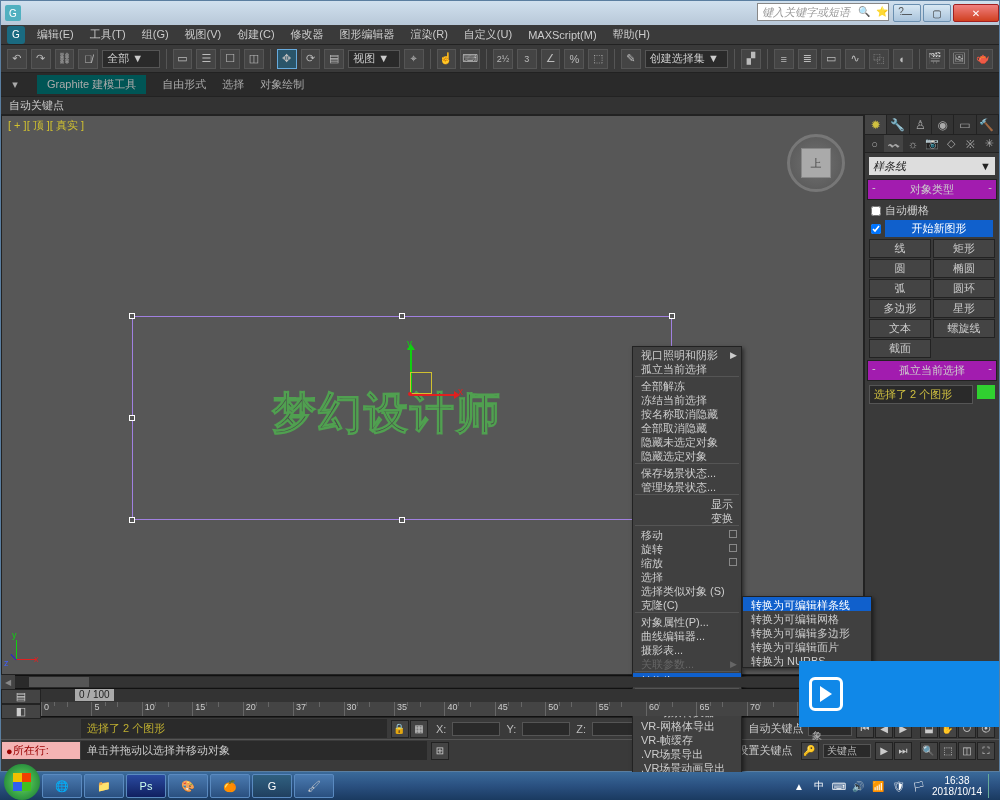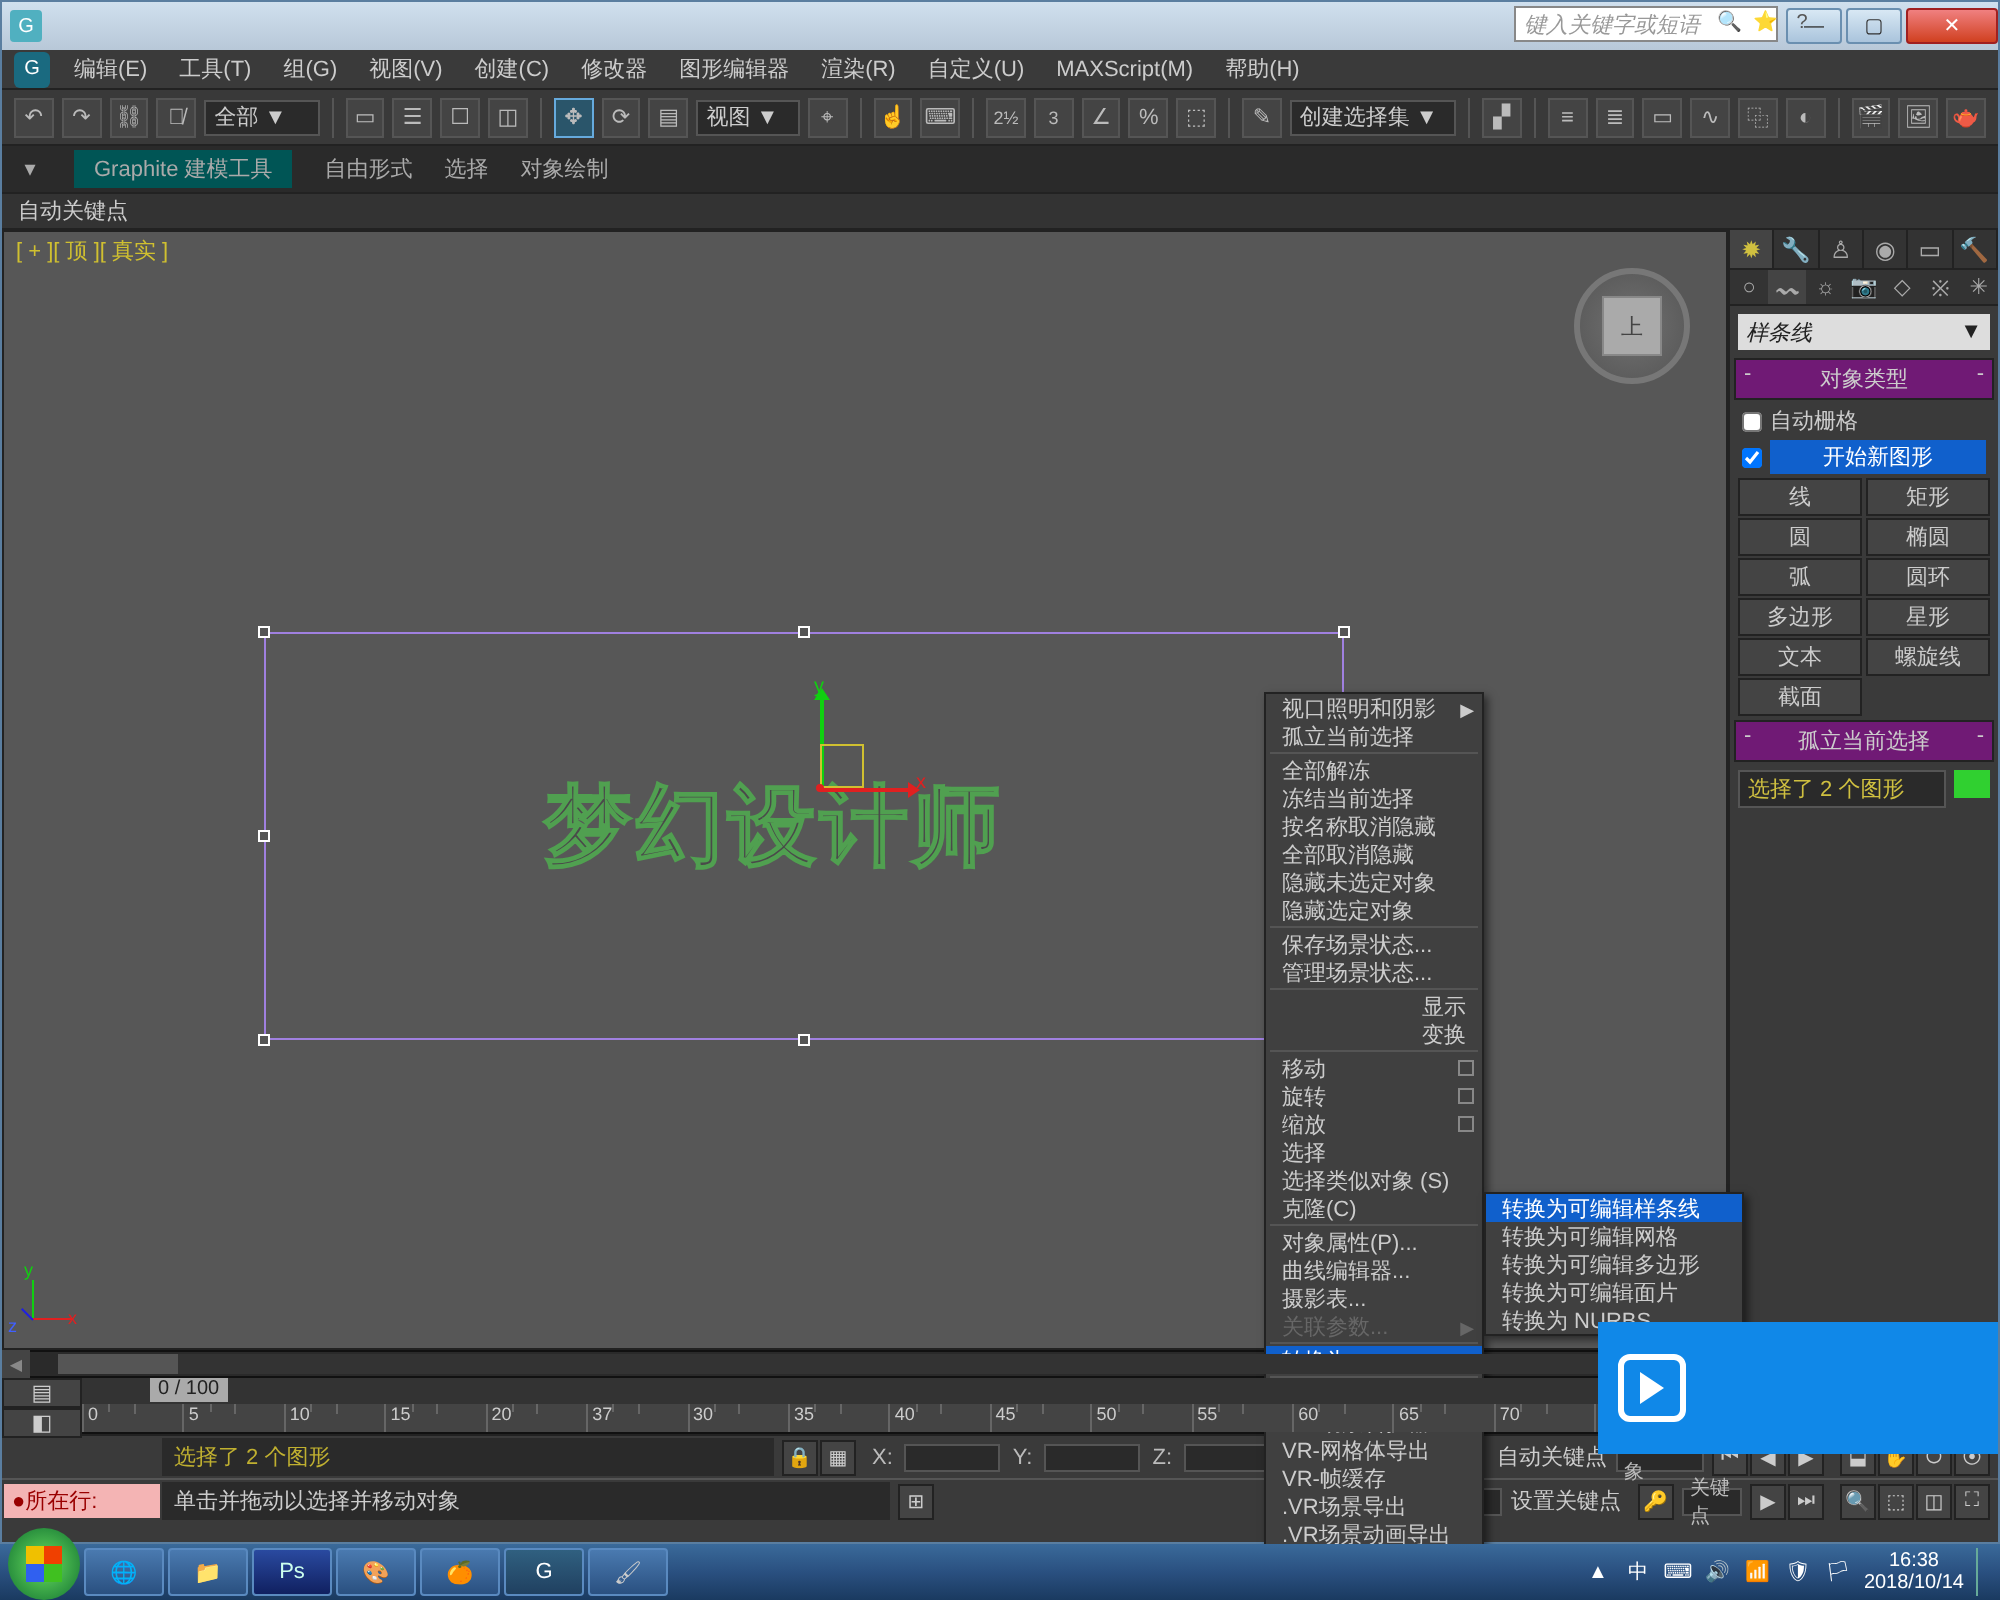--- a/index.html
+++ b/index.html
@@ -86,21 +86,21 @@
 
 
 .rpanel{ width:135px; background:#3a3a3a; border-left:1px solid #222; font-size:11px;}
 .rp-tabs{ display:flex; height:20px; background:#333; border-bottom:1px solid #222;}
 .rp-tabs span{ flex:1; display:flex;align-items:center;justify-content:center; color:#aaa; border-right:1px solid #222; font-size:12px;}
 .rp-tabs span.act{ background:#444; color:#d0c040;}
 .rp-tabs2{ display:flex; height:18px; background:#333; border-bottom:1px solid #222;}
 .rp-tabs2 span{ flex:1; display:flex;align-items:center;justify-content:center; color:#aaa; font-size:11px;}
 .rp-tabs2 span.act{ background:#444;}
 .rp-drop{ margin:4px; height:18px; background:#ddd; color:#222; padding:0 4px; display:flex;align-items:center;justify-content:space-between;font-style:italic;}
-.rp-section-title{ text-align:center; padding:2px; background:#701a75; border:1px solid #222; margin:2px; position:relative;}
+.rp-section-title{ text-align:center; padding:2px; background:#a21caf; border:1px solid #222; margin:2px; position:relative;}
 .rp-section-title::before,.rp-section-title::after{content:"-";position:absolute;top:1px;}
 .rp-section-title::before{left:4px;} .rp-section-title::after{right:4px;}
 .rp-row{ display:flex; gap:2px; margin:1px 4px;}
 .rp-cell{ flex:1; background:#444; border:1px solid #222; text-align:center; padding:1px; color:#ccc;}
 .rp-check{ display:flex; align-items:center; gap:4px; padding:1px 6px;}
 .rp-check input{ width:10px;height:10px;}
 .rp-check .wide{ flex:1; background:#1060cc; color:#fff; text-align:center; padding:1px;}
 .rp-name-row{ display:flex; margin:4px; gap:4px;}
 .rp-name-row .nm{ flex:1; background:#2a2a2a; border:1px solid #555; color:#d0c040; padding:1px 4px;}
 .rp-name-row .clr{ width:18px; height:14px; background:#30d030;}
@@ -470,21 +470,21 @@
     <div class="sr-cell-tip">单击并拖动以选择并移动对象</div>
     <span class="sr-btns">
       <span>⊞</span>
     </span>
     <div style="width:200px"></div>
     <div class="sr-box" style="width:80px">添加时间标记</div>
     <div style="flex:0 0 64px; text-align:center">设置关键点</div>
     <span class="sr-btns">
       <span>🔑</span>
     </span>
-    <div class="sr-box" style="width:30px">关键点</div>
+    <div class="sr-box" style="width:48px">关键点</div>
     <span class="sr-btns">
       <span>▶</span>
       <span>⏭</span>
     </span>
     <span class="sr-btns">
       <span>🔍</span>
       <span>⬚</span>
       <span>◫</span>
       <span>⛶</span>
     </span>

